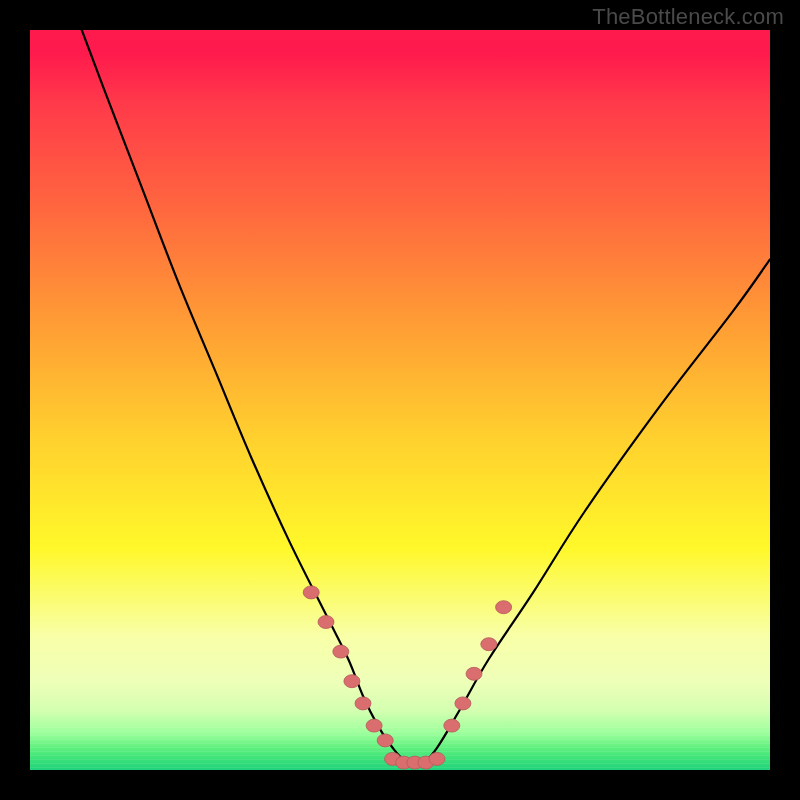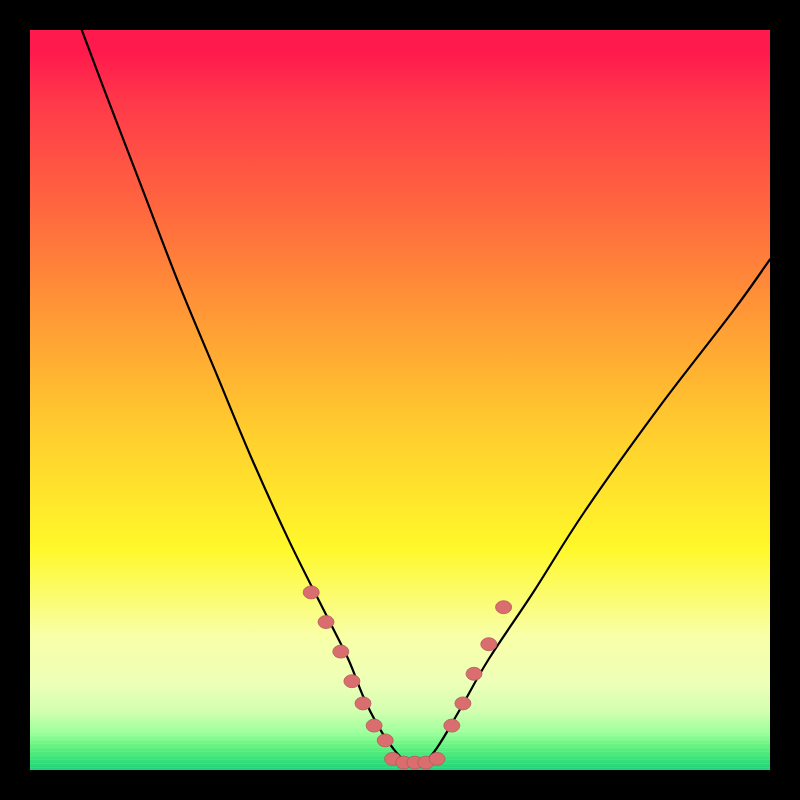--- a/index.html
+++ b/index.html
@@ -110,13 +110,14 @@
         </g>
       <g id="markers-right">
           <ellipse cx="421.79999999999995" cy="695.6" rx="8" ry="6.5" fill="#da6e6e" stroke="#b25a5a" stroke-width="0.8"></ellipse>
           <ellipse cx="432.9" cy="673.4" rx="8" ry="6.5" fill="#da6e6e" stroke="#b25a5a" stroke-width="0.8"></ellipse>
           <ellipse cx="444" cy="643.8" rx="8" ry="6.5" fill="#da6e6e" stroke="#b25a5a" stroke-width="0.8"></ellipse>
           <ellipse cx="458.8" cy="614.2" rx="8" ry="6.5" fill="#da6e6e" stroke="#b25a5a" stroke-width="0.8"></ellipse>
           <ellipse cx="473.6" cy="577.2" rx="8" ry="6.5" fill="#da6e6e" stroke="#b25a5a" stroke-width="0.8"></ellipse>
         </g>
     </svg>
   </div>
+  <div class="watermark">TheBottleneck.com</div>
 </div>
 
 </body></html>

